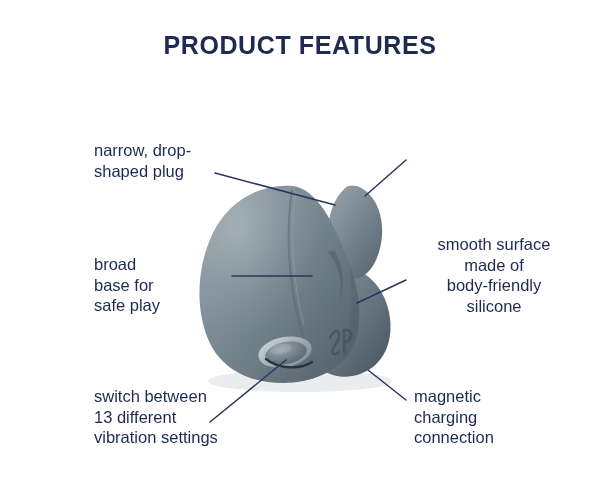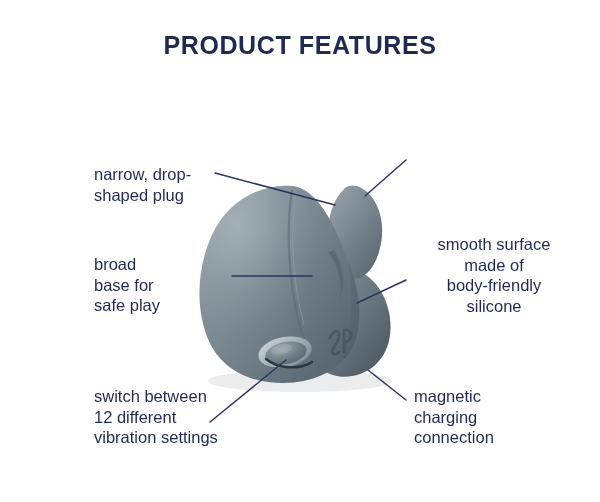--- a/index.html
+++ b/index.html
@@ -35,21 +35,21 @@
     position: absolute;
     color: #1f2a52;
     font-size: 16.5px;
     line-height: 20.5px;
     font-family: "Liberation Sans", sans-serif;
     white-space: pre-line;
   }
   .callout.left  { text-align: left; }
   .callout.right { text-align: left; }
 
-  #cl-narrow   { left: 94px;  top: 140px; width: 150px; margin-top: 24px; }
+  #cl-narrow   { left: 94px;  top: 140px; width: 150px; }
   #cl-broad    { left: 94px;  top: 254px; width: 130px; }
   #cl-switch   { left: 94px;  top: 386px; width: 170px; }
   #cl-perfect  { left: 414px; top: 140px; width: 160px; }
   #cl-smooth   { left: 414px; top: 234px; width: 160px; text-align: center; }
   #cl-magnetic { left: 414px; top: 386px; width: 160px; }
 
   #art {
     position: absolute;
     left: 0;
     top: 0;
@@ -189,21 +189,21 @@
   </svg>
 
   <div class="callout left" id="cl-narrow">narrow, drop-
 shaped plug</div>
 
   <div class="callout left" id="cl-broad">broad
 base for
 safe play</div>
 
   <div class="callout left" id="cl-switch">switch between
-12 different
+13 different
 vibration settings</div>
 
 
   <div class="callout right" id="cl-smooth">smooth surface
 made of
 body-friendly
 silicone</div>
 
   <div class="callout right" id="cl-magnetic">magnetic
 charging

